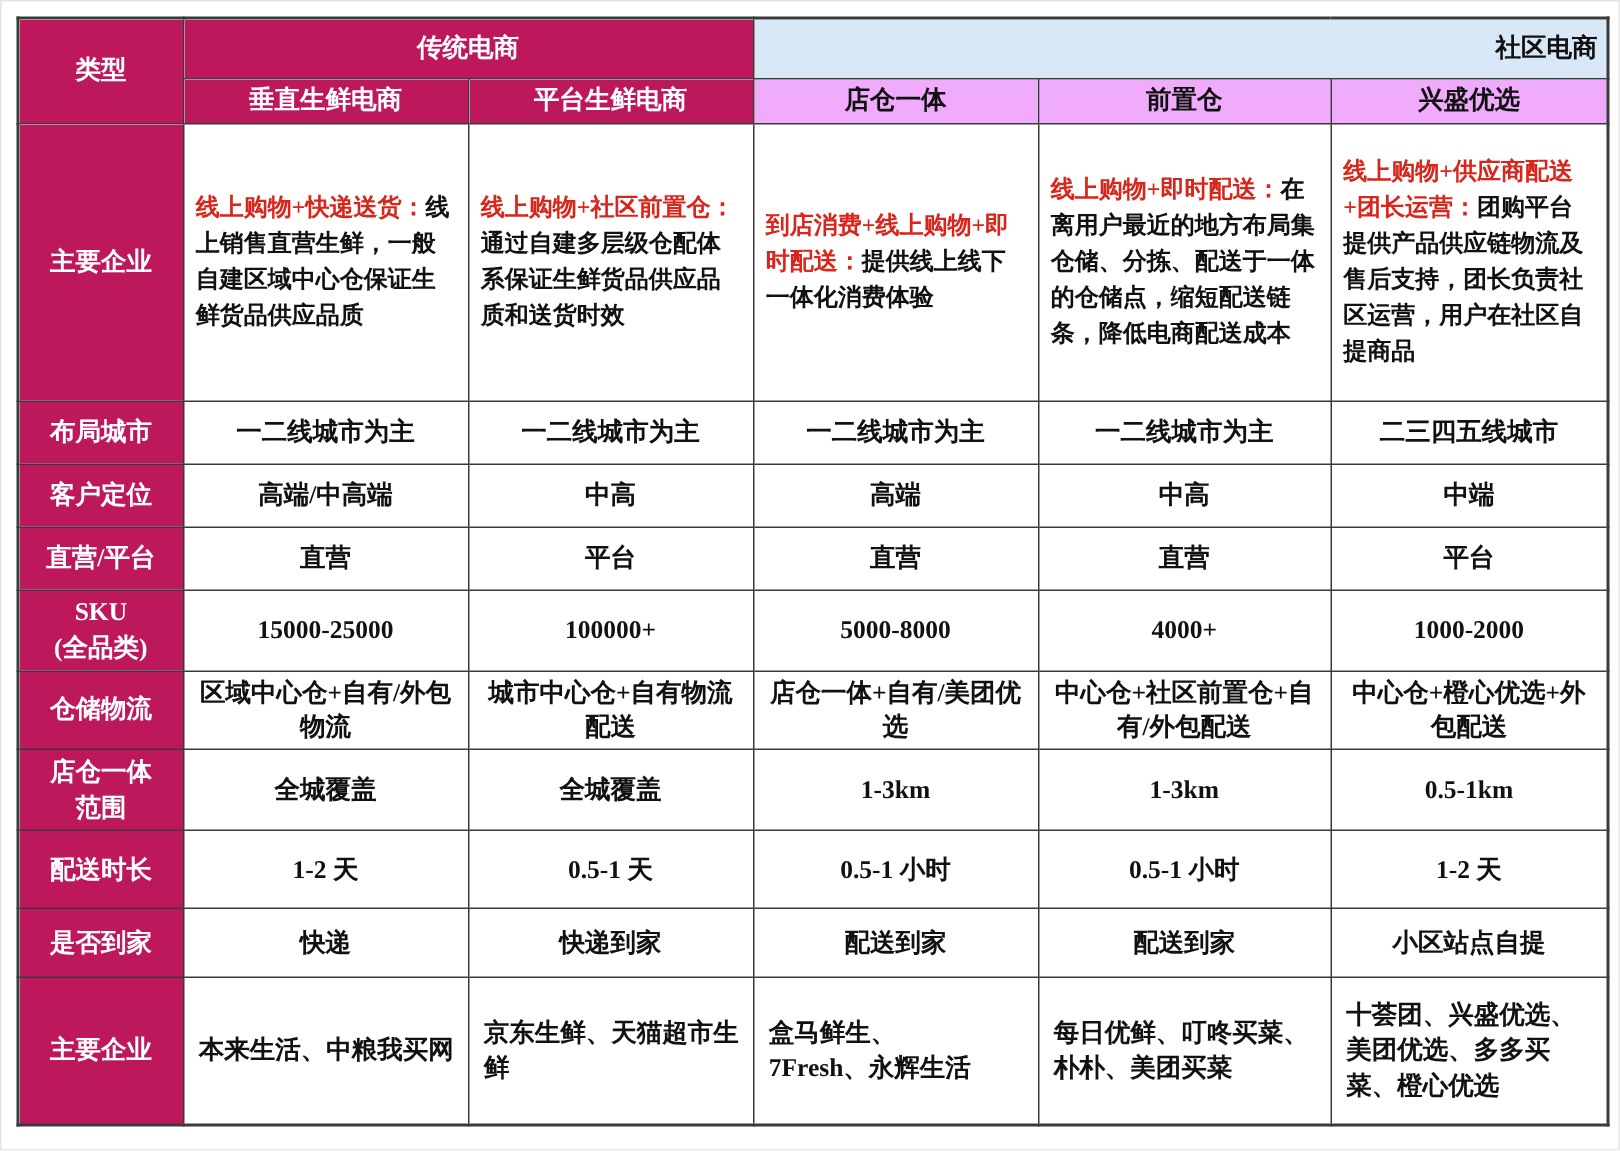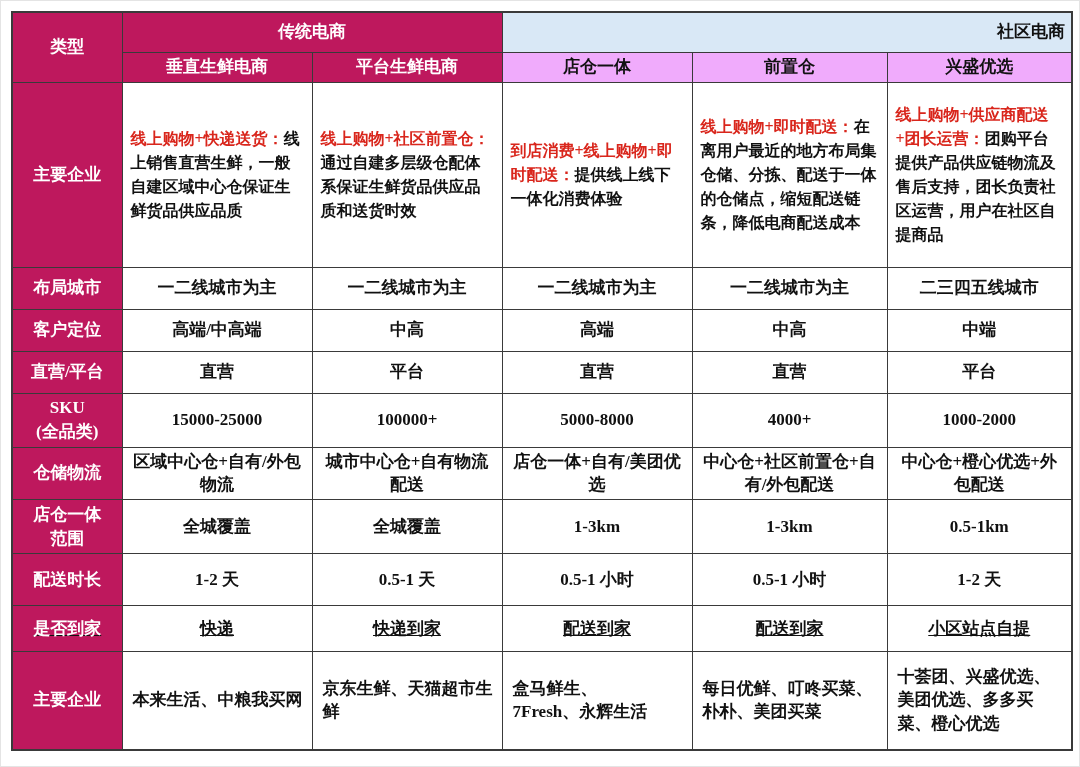--- a/index.html
+++ b/index.html
@@ -12,21 +12,21 @@
         padding:2px 6px;font-size:17px;font-weight:bold;line-height:1.4;
         white-space:pre-line;overflow:hidden;box-sizing:border-box;}
   .blue{background:#be185d;color:#ffffff;margin-left:44px;}
   .lblue{background:#d9e8f6;color:#111;text-align:right;}
   .llblue{background:#f0abfc;color:#111;}
   td.desc{text-align:left;font-size:16px;line-height:1.5;padding:4px 8px;}
   .red{color:#d9261c;}
   td.left{text-align:left;padding-left:10px;padding-right:8px;}
   tr.h1{height:40px;} tr.h2{height:30px;} tr.hb{height:185px;}
   tr.h42{height:42px;} tr.h54{height:54px;} tr.h52{height:52px;}
-  tr.h46{height:46px;text-decoration:underline;} tr.h98{height:98px;}
+  tr.h46{height:46px;} tr.h98{height:98px;}
 </style>
 </head>
 <body>
 
 <div class="canvas">
 <table class="cmp">
   <colgroup>
     <col style="width:110px">
         <col style="width:190px">
         <col style="width:190px">

